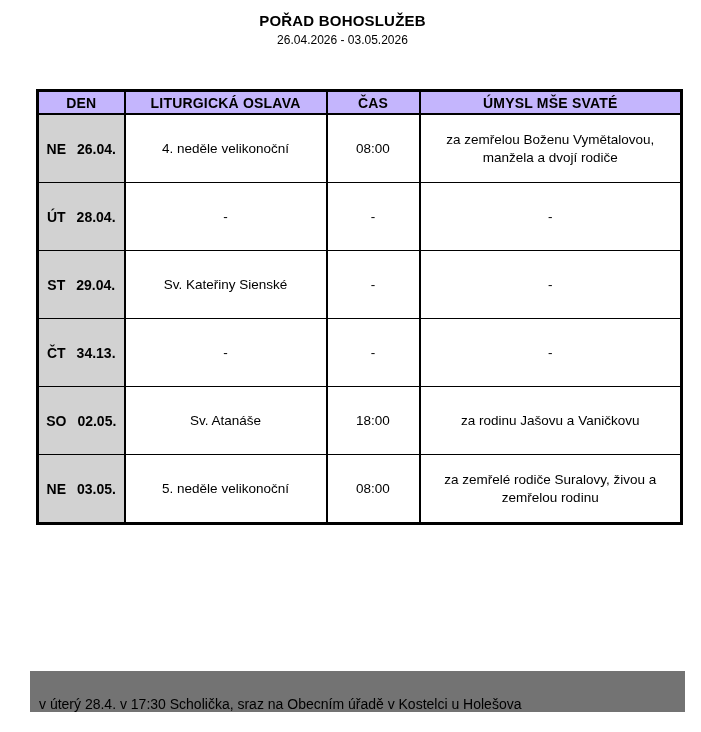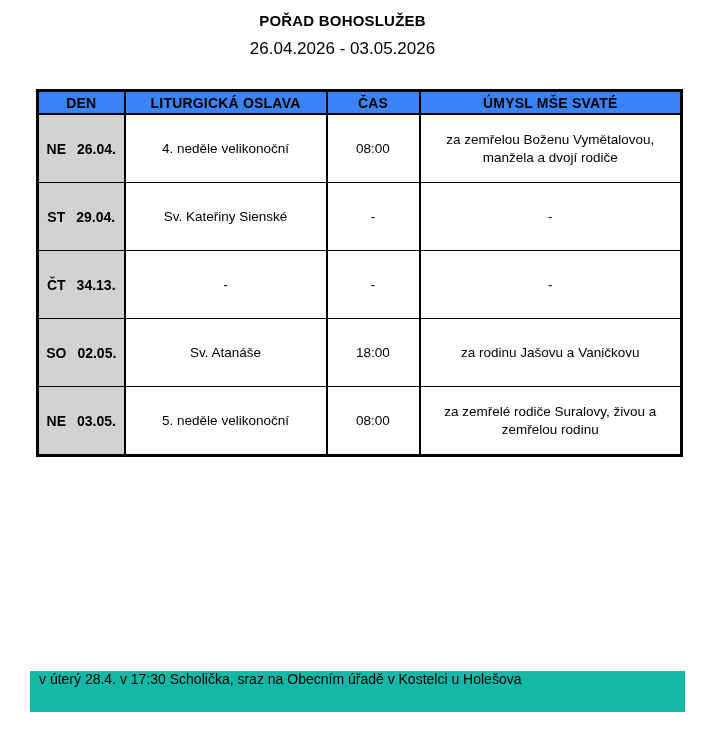--- a/index.html
+++ b/index.html
@@ -23,23 +23,23 @@
     width: 100%;
     text-align: center;
   }
   .doc-title, .doc-subtitle {
     font-size: 15px;
     font-weight: bold;
     line-height: 19px;
     letter-spacing: 0.2px;
   }
   .doc-daterange {
-    font-size: 17px;
+    font-size: 12px;
     line-height: 18px;
-    margin-top: 10px;
+    margin-top: 1px;
   }
   table.schedule {
     position: absolute;
     left: 36px;
     top: 89px;
     width: 644px;
     border-collapse: collapse;
     table-layout: fixed;
     border: 3px solid #000;
   }
@@ -47,21 +47,21 @@
   table.schedule td {
     border: 2px solid #000;
     border-top-width: 1px;
     border-bottom-width: 1px;
     text-align: center;
     vertical-align: middle;
     padding: 2px 4px;
     overflow: hidden;
   }
   table.schedule th {
-    background: #3b82f6;
+    background: #c4b5fd;
     height: 19px;
     font-size: 14px;
     font-weight: bold;
     border-bottom-width: 2px;
     padding: 1px 2px;
     letter-spacing: 0.2px;
   }
   table.schedule td {
     height: 63px;
     font-size: 13.5px;
@@ -79,23 +79,23 @@
     align-items: center;
     gap: 11px;
   }
   .footer-note {
     position: absolute;
     left: 30px;
     top: 671px;
     width: 660px;
     height: 41px;
     box-sizing: border-box;
-    background: #14b8a6;
+    background: #737373;
     display: flex;
-    align-items: flex-start;
+    align-items: flex-end;
     padding-left: 9px;
     font-size: 14px;
   }
 </style>
 </head>
 <body>
 
 <div class="page">
 
   <div class="doc-header">
@@ -122,20 +122,31 @@
         <tr>
           <td class="day-cell">
             <div class="day-wrap">
               <span>NE</span>
               <span>26.04.</span>
             </div>
           </td>
           <td>4. neděle velikonoční</td>
           <td>08:00</td>
           <td>za zemřelou Boženu Vymětalovou, manžela a dvojí rodiče</td>
+        </tr>
+        <tr>
+          <td class="day-cell">
+            <div class="day-wrap">
+              <span>ÚT</span>
+              <span>28.04.</span>
+            </div>
+          </td>
+          <td>-</td>
+          <td>-</td>
+          <td>-</td>
         </tr>
         <tr>
           <td class="day-cell">
             <div class="day-wrap">
               <span>ST</span>
               <span>29.04.</span>
             </div>
           </td>
           <td>Sv. Kateřiny Sienské</td>
           <td>-</td>

